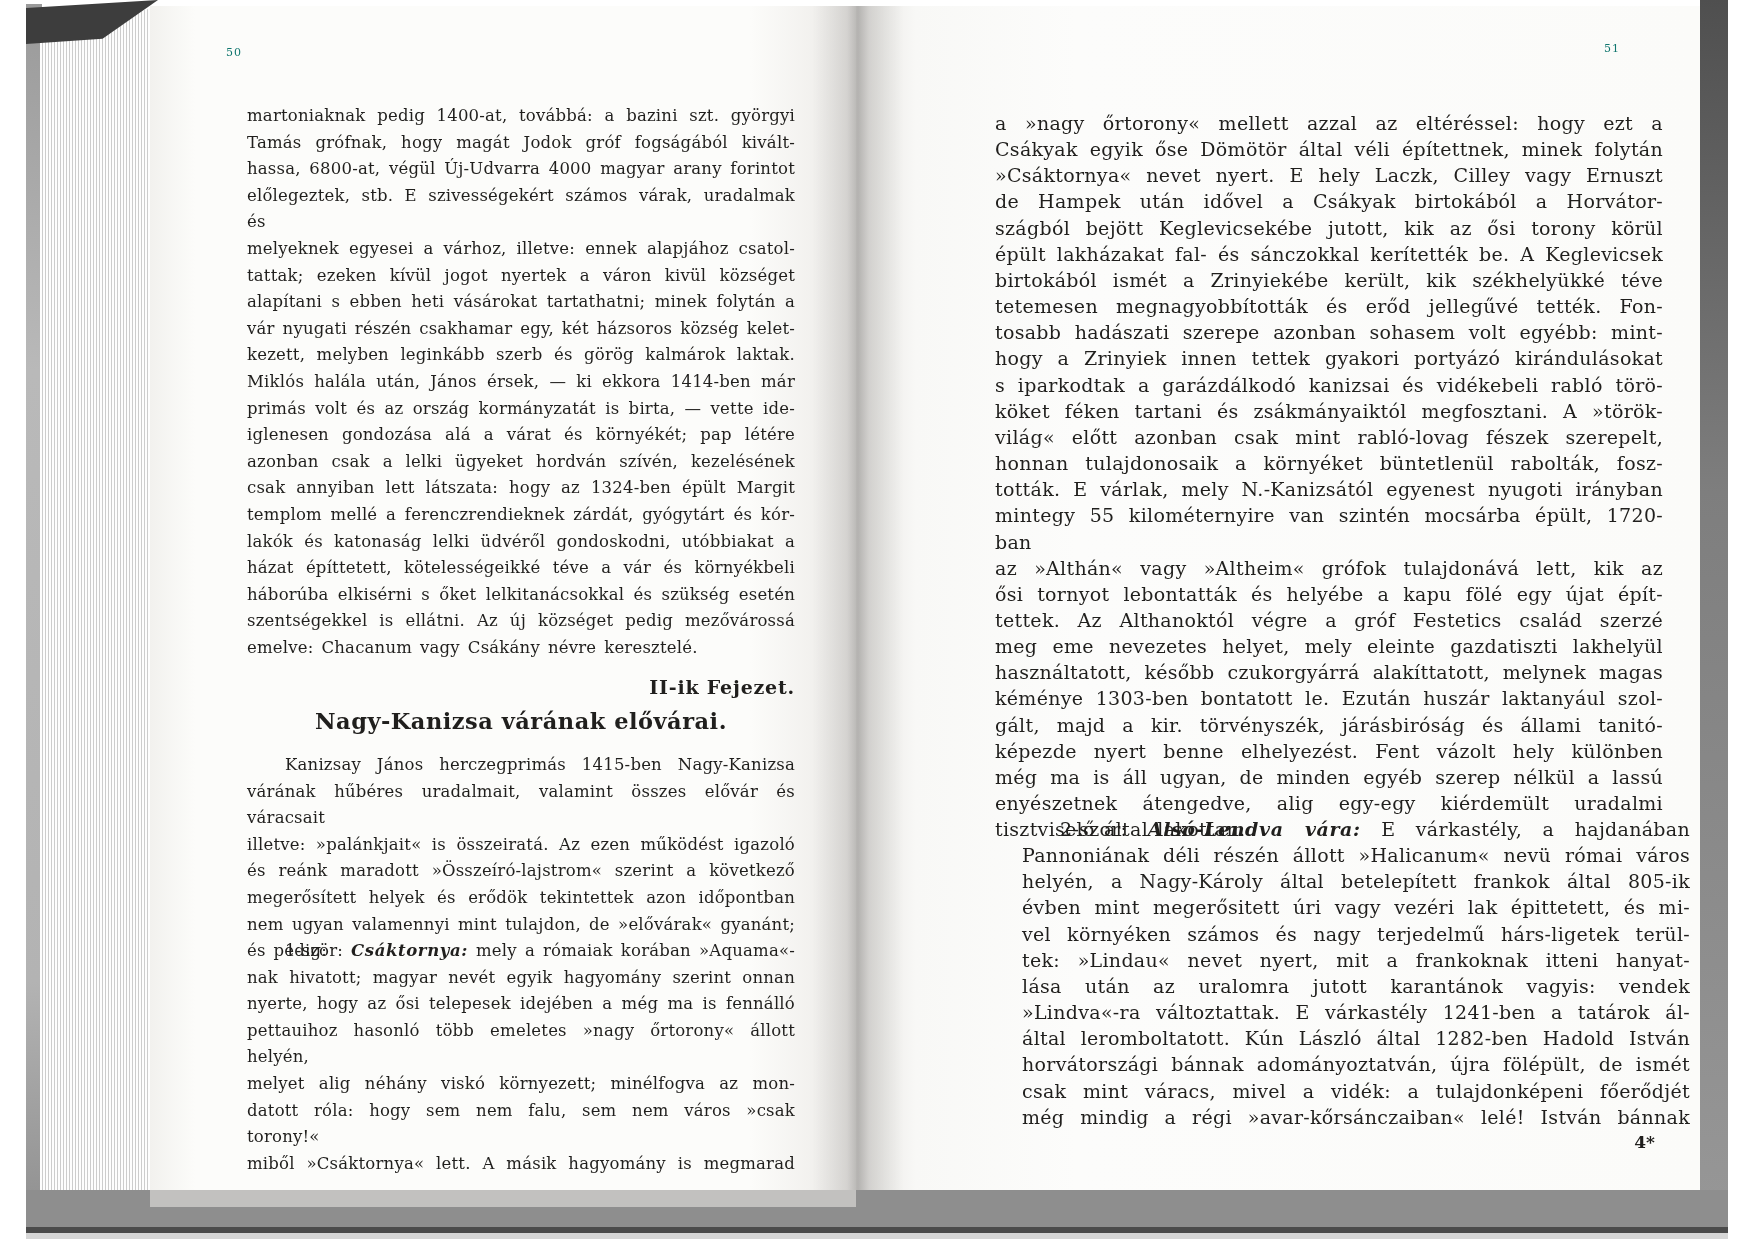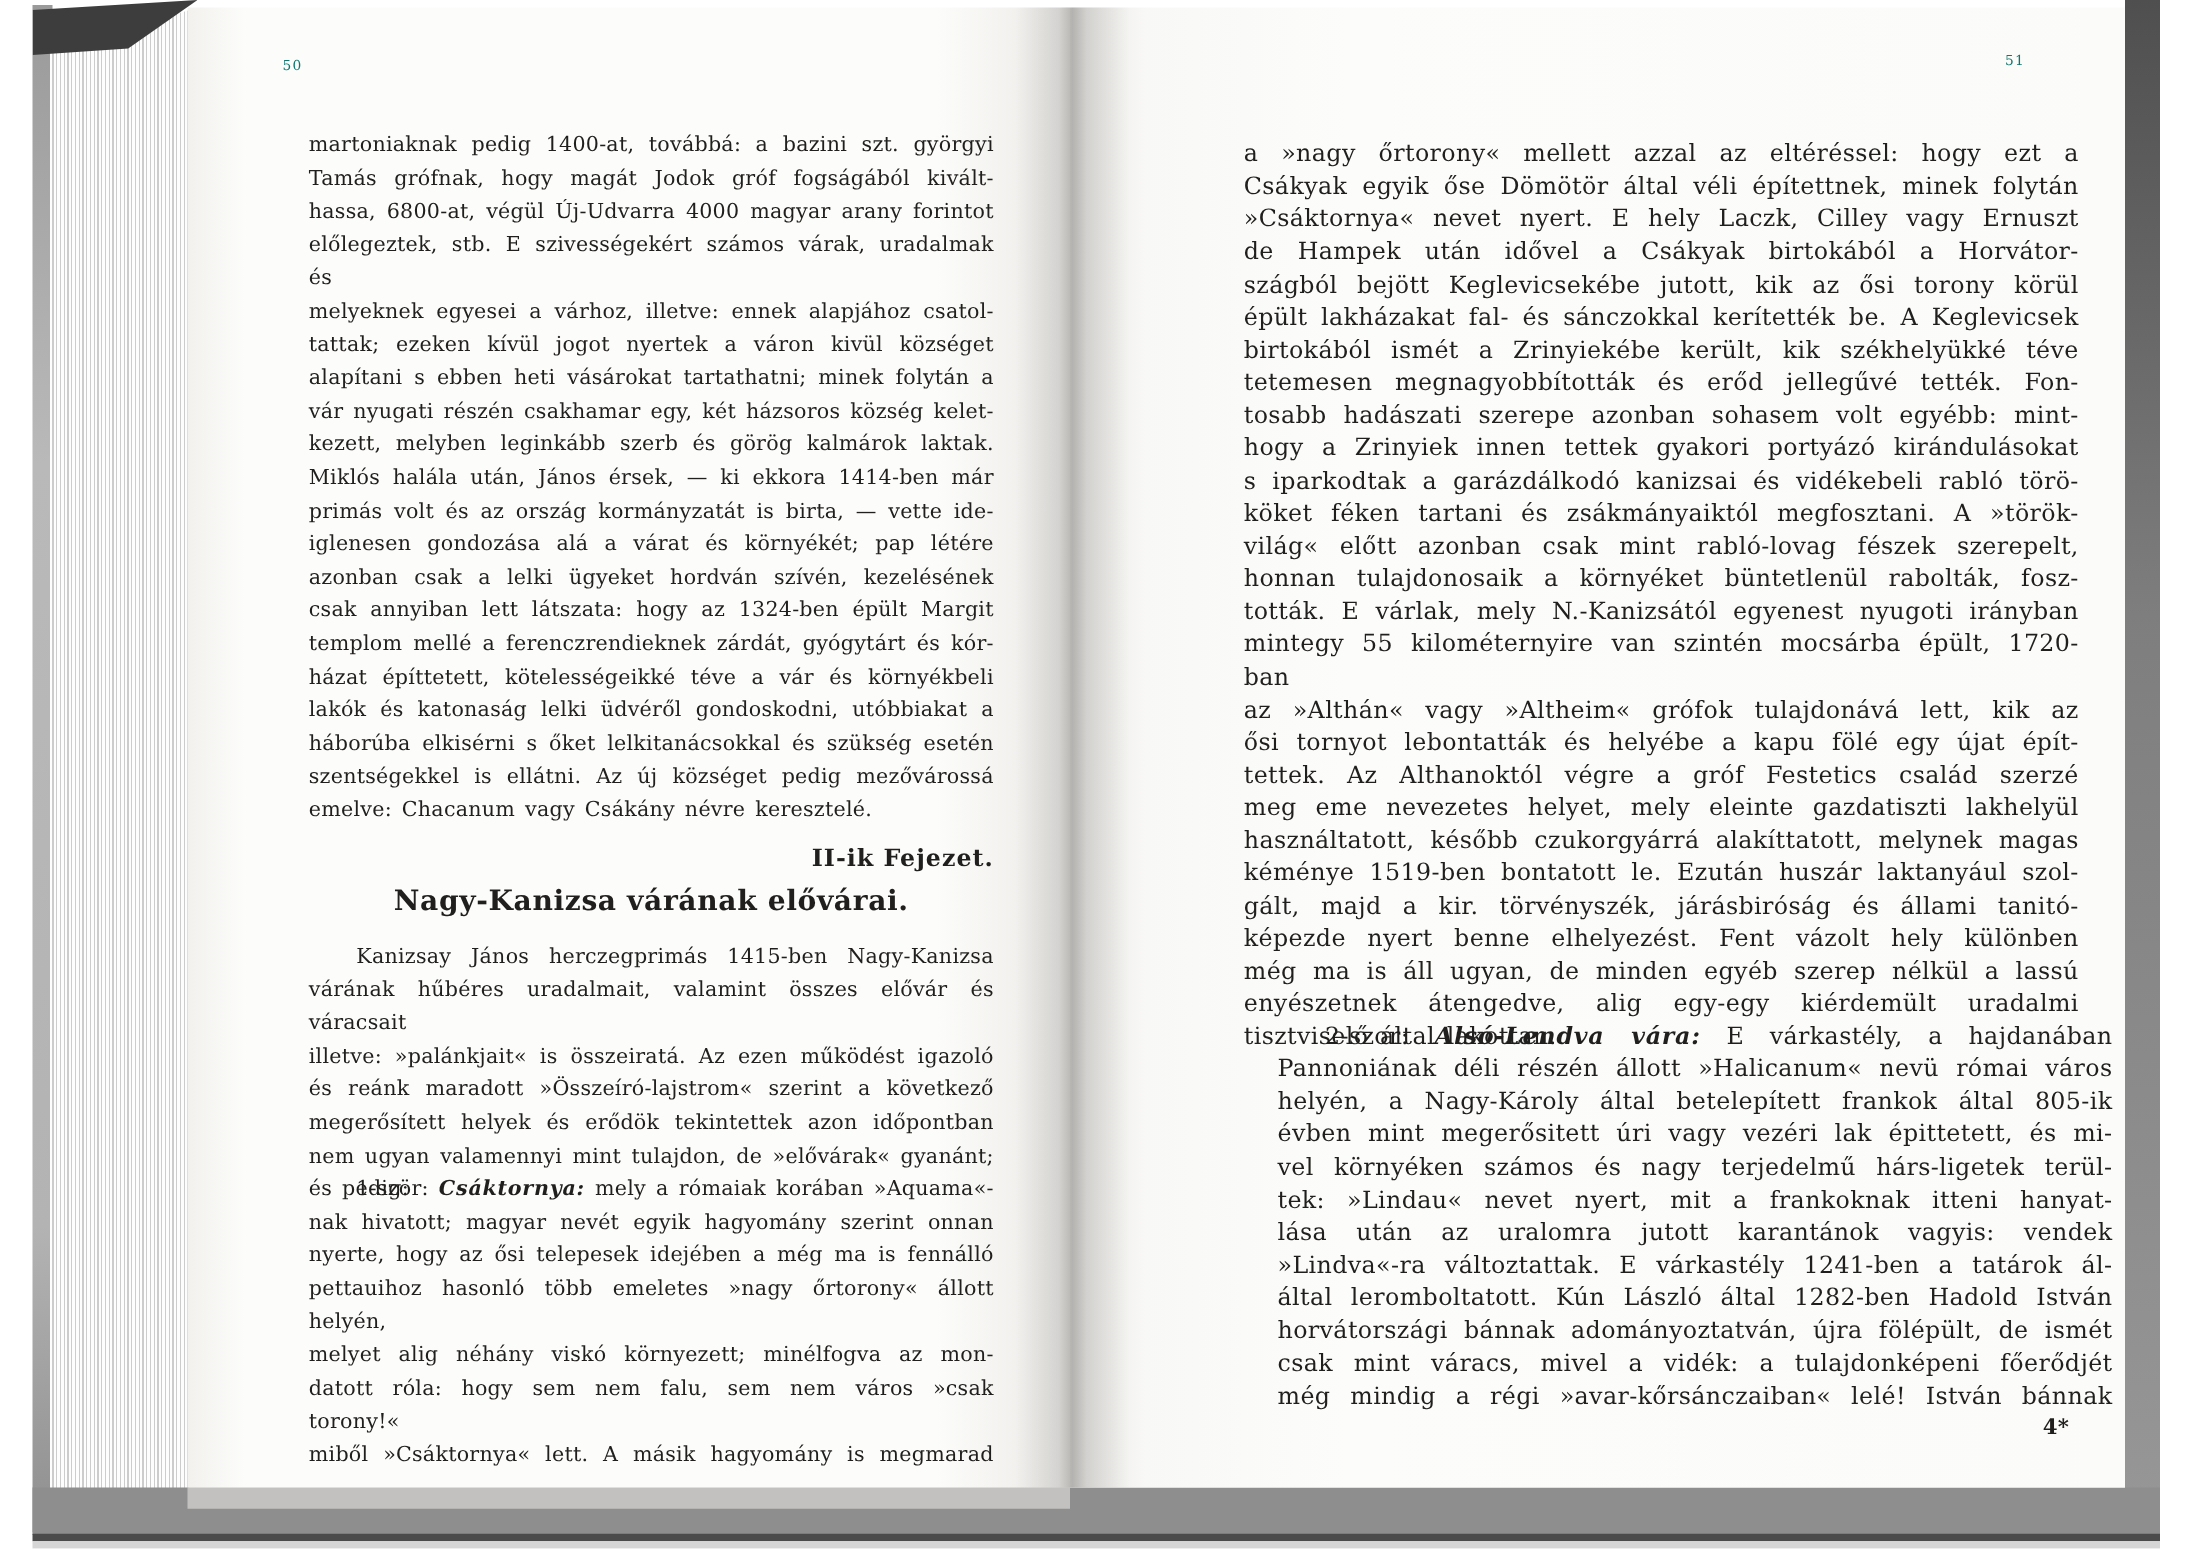--- a/index.html
+++ b/index.html
@@ -88,22 +88,22 @@
       <div class="line">tattak; ezeken kívül jogot nyertek a váron kivül községet</div>
       <div class="line">alapítani s ebben heti vásárokat tartathatni; minek folytán a</div>
       <div class="line">vár nyugati részén csakhamar egy, két házsoros község kelet-</div>
       <div class="line">kezett, melyben leginkább szerb és görög kalmárok laktak.</div>
       <div class="line">Miklós halála után, János érsek, — ki ekkora 1414-ben már</div>
       <div class="line">primás volt és az ország kormányzatát is birta, — vette ide-</div>
       <div class="line">iglenesen gondozása alá a várat és környékét; pap létére</div>
       <div class="line">azonban csak a lelki ügyeket hordván szívén, kezelésének</div>
       <div class="line">csak annyiban lett látszata: hogy az 1324-ben épült Margit</div>
       <div class="line">templom mellé a ferenczrendieknek zárdát, gyógytárt és kór-</div>
+      <div class="line">lakók és katonaság lelki üdvéről gondoskodni, utóbbiakat a</div>
       <div class="line">házat építtetett, kötelességeikké téve a vár és környékbeli</div>
-      <div class="line">lakók és katonaság lelki üdvéről gondoskodni, utóbbiakat a</div>
       <div class="line">háborúba elkisérni s őket lelkitanácsokkal és szükség esetén</div>
       <div class="line">szentségekkel is ellátni. Az új községet pedig mezővárossá</div>
       <div class="line flush">emelve: Chacanum vagy Csákány névre keresztelé.</div>
     </div>
 
   <div class="abs" id="chapter-heading">II-ik Fejezet.</div>
   <div class="abs" id="chapter-subheading">Nagy-Kanizsa várának elővárai.</div>
 
   <div class="abs textcol" id="left-intro">
       <div class="line indent">Kanizsay János herczegprimás 1415-ben Nagy-Kanizsa</div>
@@ -141,21 +141,21 @@
       <div class="line">köket féken tartani és zsákmányaiktól megfosztani. A »török-</div>
       <div class="line">világ« előtt azonban csak mint rabló-lovag fészek szerepelt,</div>
       <div class="line">honnan tulajdonosaik a környéket büntetlenül rabolták, fosz-</div>
       <div class="line">tották. E várlak, mely N.-Kanizsától egyenest nyugoti irányban</div>
       <div class="line">mintegy 55 kilométernyire van szintén mocsárba épült, 1720-ban</div>
       <div class="line">az »Althán« vagy »Altheim« grófok tulajdonává lett, kik az</div>
       <div class="line">ősi tornyot lebontatták és helyébe a kapu fölé egy újat épít-</div>
       <div class="line">tettek. Az Althanoktól végre a gróf Festetics család szerzé</div>
       <div class="line">meg eme nevezetes helyet, mely eleinte gazdatiszti lakhelyül</div>
       <div class="line">használtatott, később czukorgyárrá alakíttatott, melynek magas</div>
-      <div class="line">kéménye 1519-ben bontatott le. Ezután huszár laktanyául szol-</div>
+      <div class="line">kéménye 1303-ben bontatott le. Ezután huszár laktanyául szol-</div>
       <div class="line">gált, majd a kir. törvényszék, járásbiróság és állami tanitó-</div>
       <div class="line">képezde nyert benne elhelyezést. Fent vázolt hely különben</div>
       <div class="line">még ma is áll ugyan, de minden egyéb szerep nélkül a lassú</div>
       <div class="line">enyészetnek átengedve, alig egy-egy kiérdemült uradalmi</div>
       <div class="line flush">tisztviselő által lakottan.</div>
     </div>
   <div class="abs textcol" id="right-lendva">
       <div class="line indent">2-szor: <span class="bi">Alsó-Lendva vára:</span> E várkastély, a hajdanában</div>
       <div class="line">Pannoniának déli részén állott »Halicanum« nevü római város</div>
       <div class="line">helyén, a Nagy-Károly által betelepített frankok által 805-ik</div>

